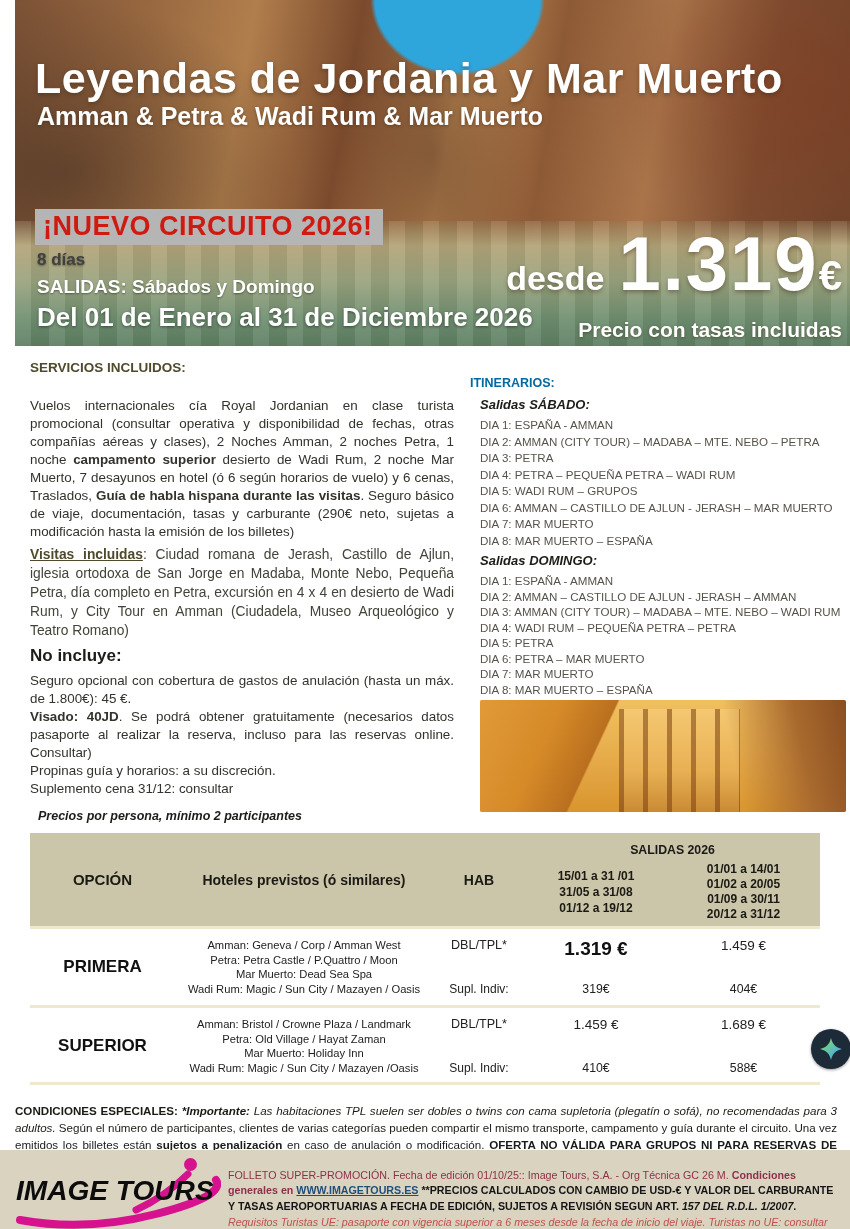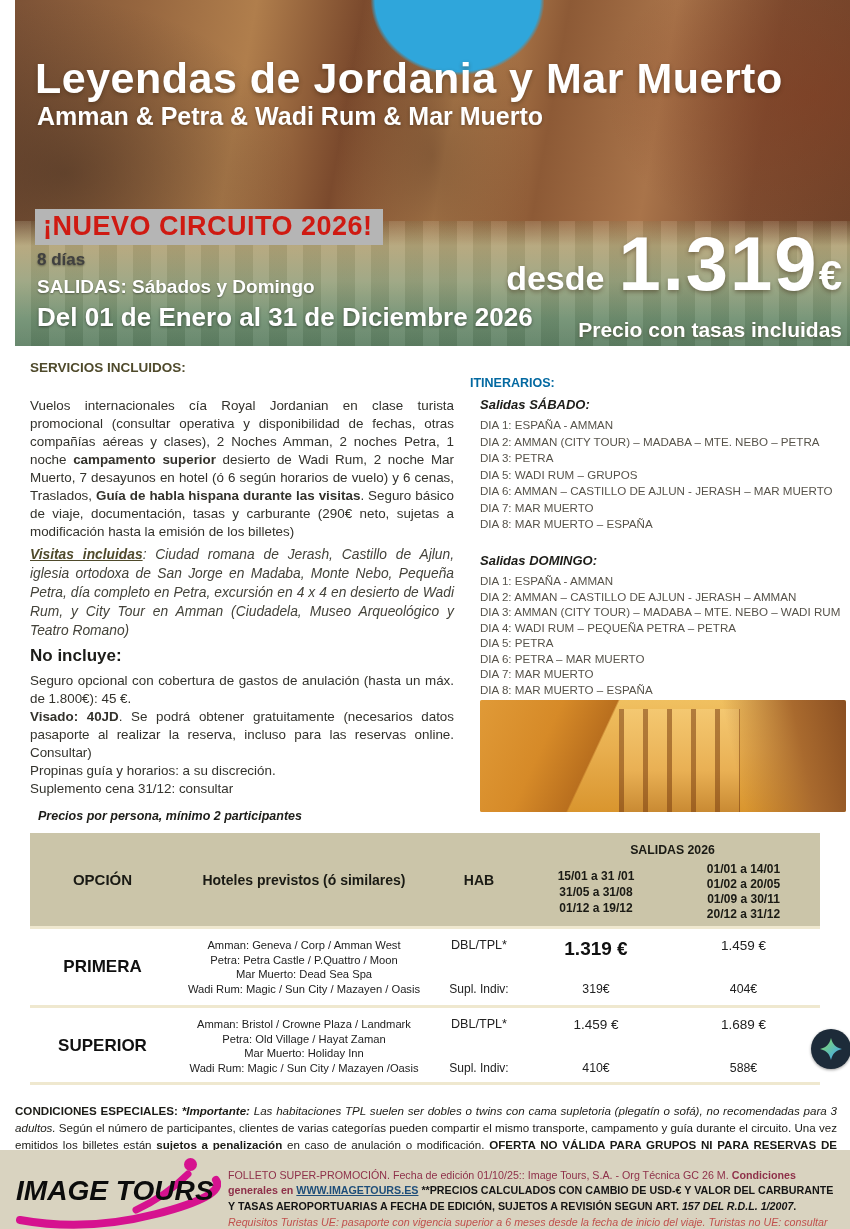--- a/index.html
+++ b/index.html
@@ -34,21 +34,21 @@
   .price-big{font-size:76px;font-weight:bold;letter-spacing:2px;line-height:.95;}
   .price-eur{font-size:42px;font-weight:bold;}
   .price-note{position:absolute;right:8px;top:318px;font-size:21px;font-weight:bold;color:#fff;
     text-shadow:0 1px 3px rgba(60,40,20,.5);}
 
   
   .svc-h{position:absolute;left:30px;top:360px;font-size:13.5px;font-weight:bold;color:#4f4a2b;}
   .svc-p{position:absolute;left:30px;top:384px;width:424px;font-size:13.4px;line-height:18px;
     text-align:justify;color:#33322c;}
   .visits-p{position:absolute;left:30px;top:531px;width:424px;font-size:13.8px;line-height:19px;
-    text-align:justify;font-style:italic;color:#44433a;}
+    text-align:justify;color:#44433a;}
   .visits-lead{font-weight:bold;text-decoration:underline;color:#4f4a2b;}
   .noinc-h{position:absolute;left:30px;top:646px;font-size:17px;font-weight:bold;color:#1c1c18;}
   .noinc-b{position:absolute;left:30px;top:672px;width:424px;font-size:13.4px;line-height:18px;
     text-align:justify;color:#33322c;}
   .bold{font-weight:bold;}
 
   
   .itin-h{position:absolute;left:470px;top:376px;font-size:12.5px;font-weight:bold;color:#0369a1;text-align:center;}
   .sat-h{position:absolute;left:480px;top:397px;font-size:13px;font-weight:bold;font-style:italic;color:#1c1c18;}
   .sat-days{position:absolute;left:480px;top:417px;font-size:11.6px;line-height:16.5px;color:#57534a;}
@@ -147,20 +147,21 @@
     <div>Propinas guía y horarios: a su discreción.</div>
     <div>Suplemento cena 31/12: consultar</div>
   </div>
 
   <div class="itin-h">ITINERARIOS:</div>
   <div class="sat-h">Salidas SÁBADO:</div>
   <div class="sat-days">
     <div>DIA 1: ESPAÑA - AMMAN</div>
     <div>DIA 2: AMMAN (CITY TOUR) – MADABA – MTE. NEBO – PETRA</div>
     <div>DIA 3: PETRA</div>
+    <div>DIA 4: PETRA – PEQUEÑA PETRA – WADI RUM</div>
     <div>DIA 5: WADI RUM – GRUPOS</div>
     <div>DIA 6: AMMAN – CASTILLO DE AJLUN - JERASH – MAR MUERTO</div>
     <div>DIA 7: MAR MUERTO</div>
     <div>DIA 8: MAR MUERTO – ESPAÑA</div>
   </div>
   <div class="sun-h">Salidas DOMINGO:</div>
   <div class="sun-days">
     <div>DIA 1: ESPAÑA - AMMAN</div>
     <div>DIA 2: AMMAN – CASTILLO DE AJLUN - JERASH – AMMAN</div>
     <div>DIA 3: AMMAN (CITY TOUR) – MADABA – MTE. NEBO – WADI RUM</div>

